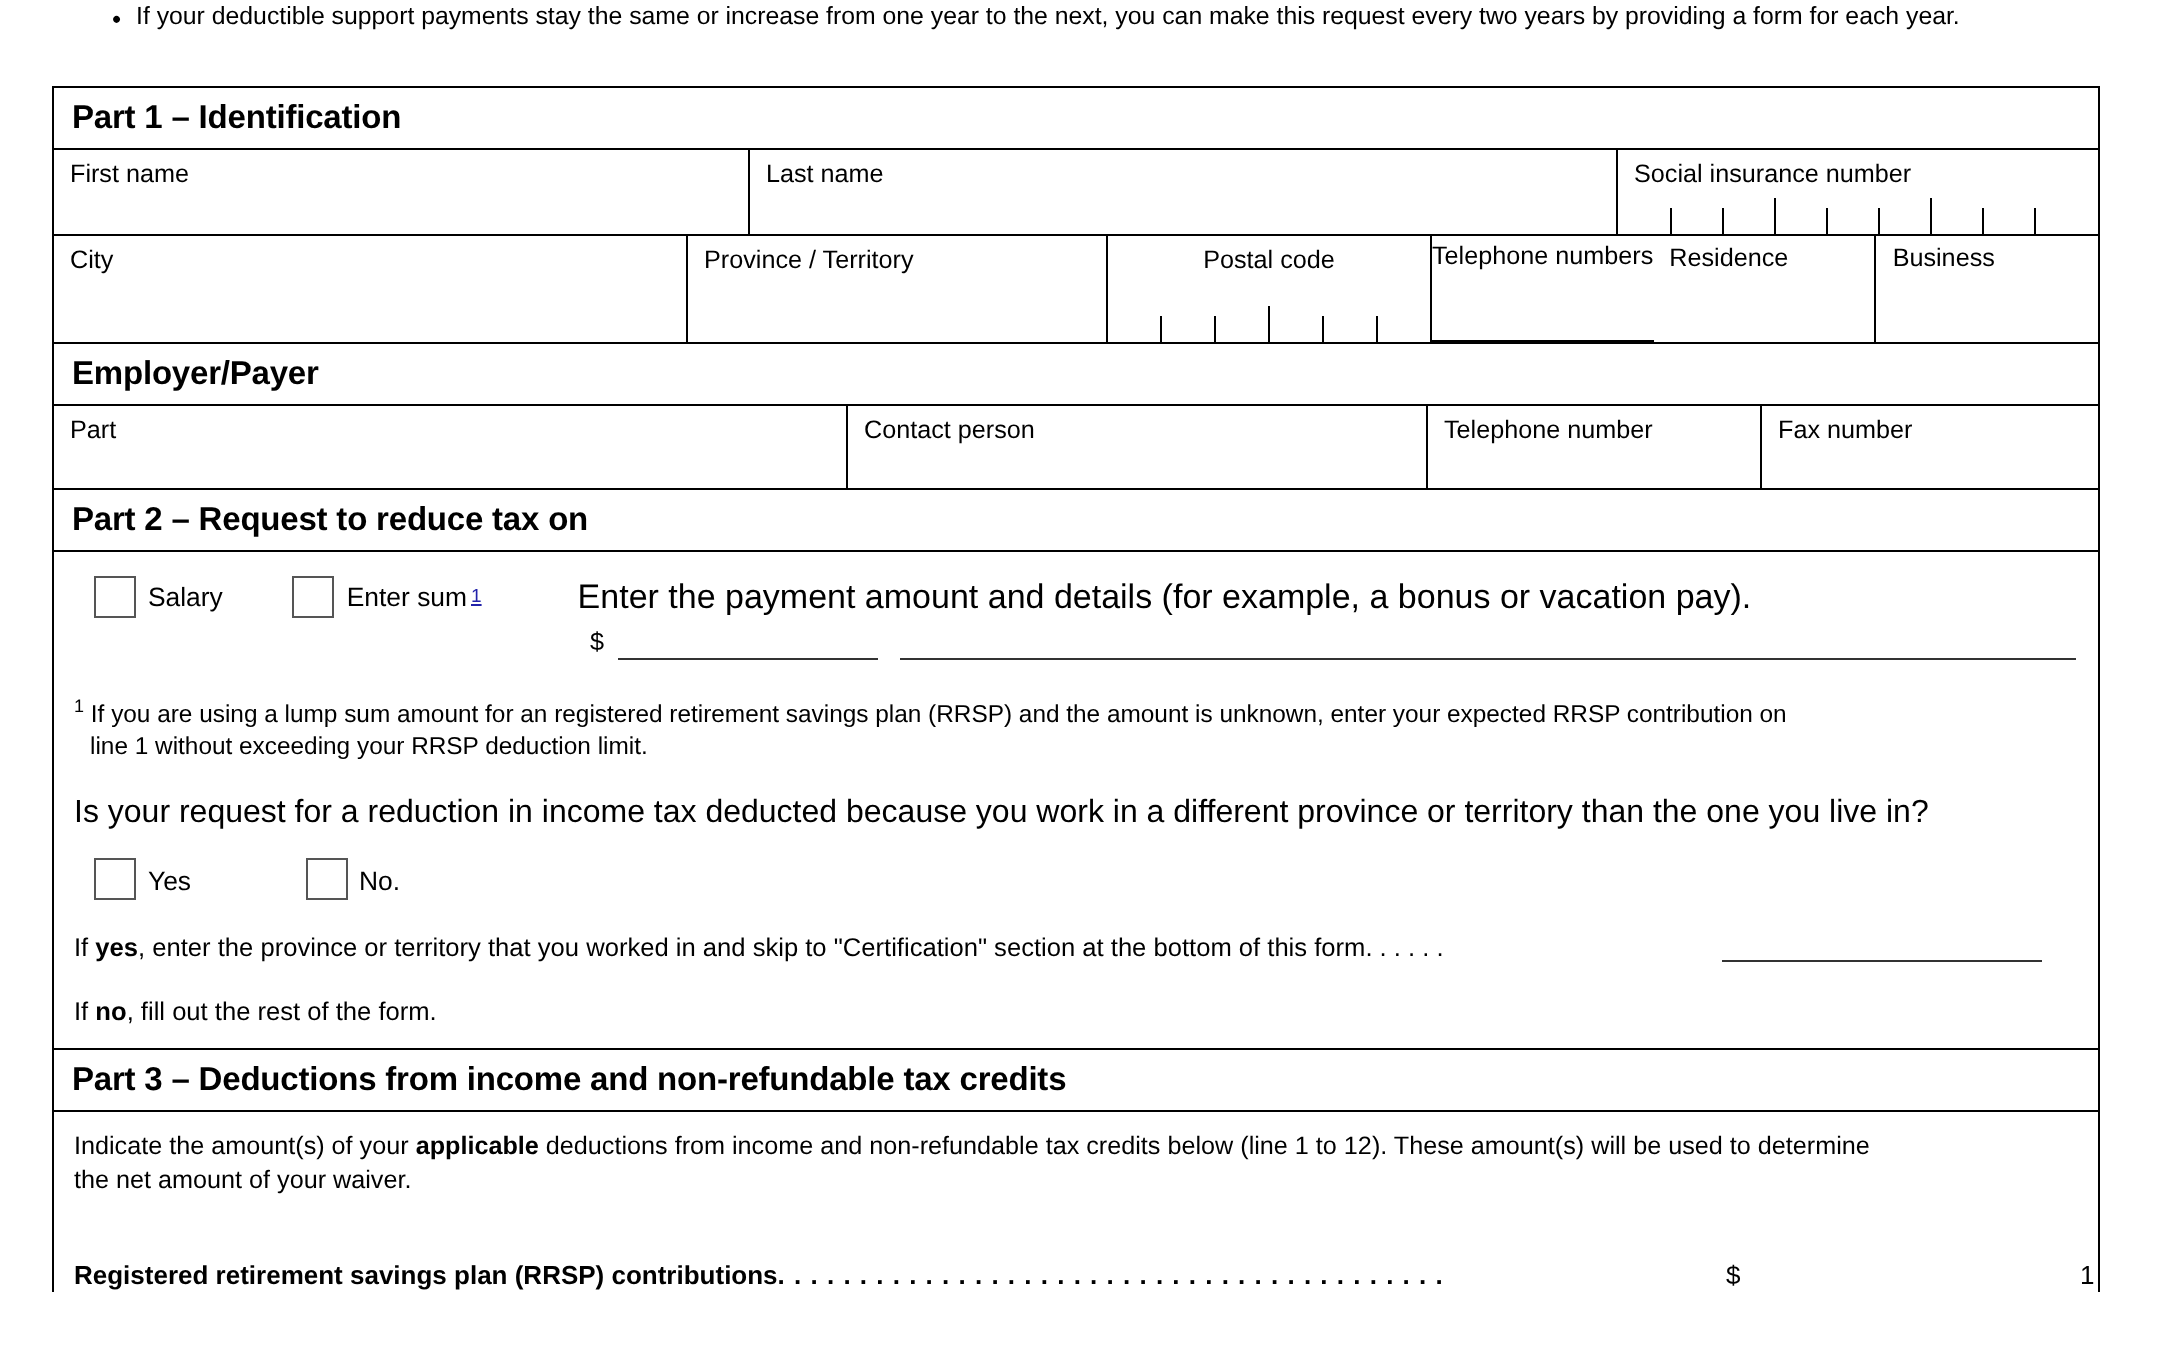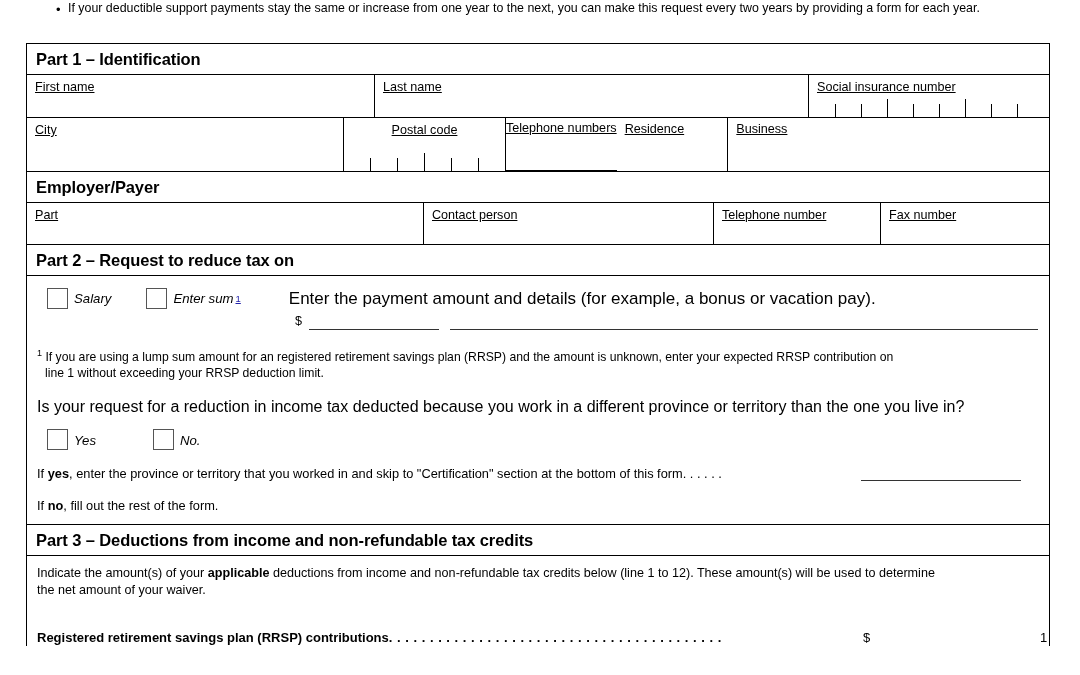--- a/index.html
+++ b/index.html
@@ -66,21 +66,20 @@
     width: 100%;
     border-bottom: 1px solid #000;
   }
   .cell {
     position: relative;
     border-right: 1px solid #000;
     padding: 5px 0 0 8px;
     font-size: 12.6px;
     line-height: 15px;
     min-height: 40px;
-    text-decoration: underline;
   }
   .cell:last-child { border-right: none; }
   .cell .lbl { display: block; }
 
   .h-name  { height: 42px; }
   .h-addr  { height: 42px; }
   .h-city  { height: 53px; }
   .h-emp   { height: 41px; }
 
   
@@ -142,21 +141,20 @@
     height: 21px;
     border: 1.4px solid #555;
     background: #fff;
     flex: none;
     margin-top: -2px;
   }
   .chklbl {
     margin-left: 6px;
     font-size: 13.2px;
     white-space: nowrap;
-    font-style: italic;
   }
   .sup {
     color: #2222aa;
     text-decoration: underline;
     font-size: 9.5px;
     vertical-align: super;
     margin-left: 2px;
   }
   .p2-instr {
     margin-left: 48px;
@@ -270,20 +268,23 @@
           <i style="left:208px;"></i>
         </span>
       </div>
     </div>
 
 
     <div class="row">
       <div class="cell h-city" style="width:317px;">
         <span class="lbl">City</span>
       </div>
+      <div class="cell h-city" style="width:210px;">
+        <span class="lbl">Province / Territory</span>
+      </div>
       <div class="cell h-city" style="width:162px; padding-left:0;">
         <span class="lbl" style="display:block;text-align:center;">Postal code</span>
         <span class="ticks">
           <i style="left:26px;"></i>
           <i style="left:53px;"></i>
           <i class="tall" style="left:80px;"></i>
           <i style="left:107px;"></i>
           <i style="left:134px;"></i>
         </span>
       </div>

